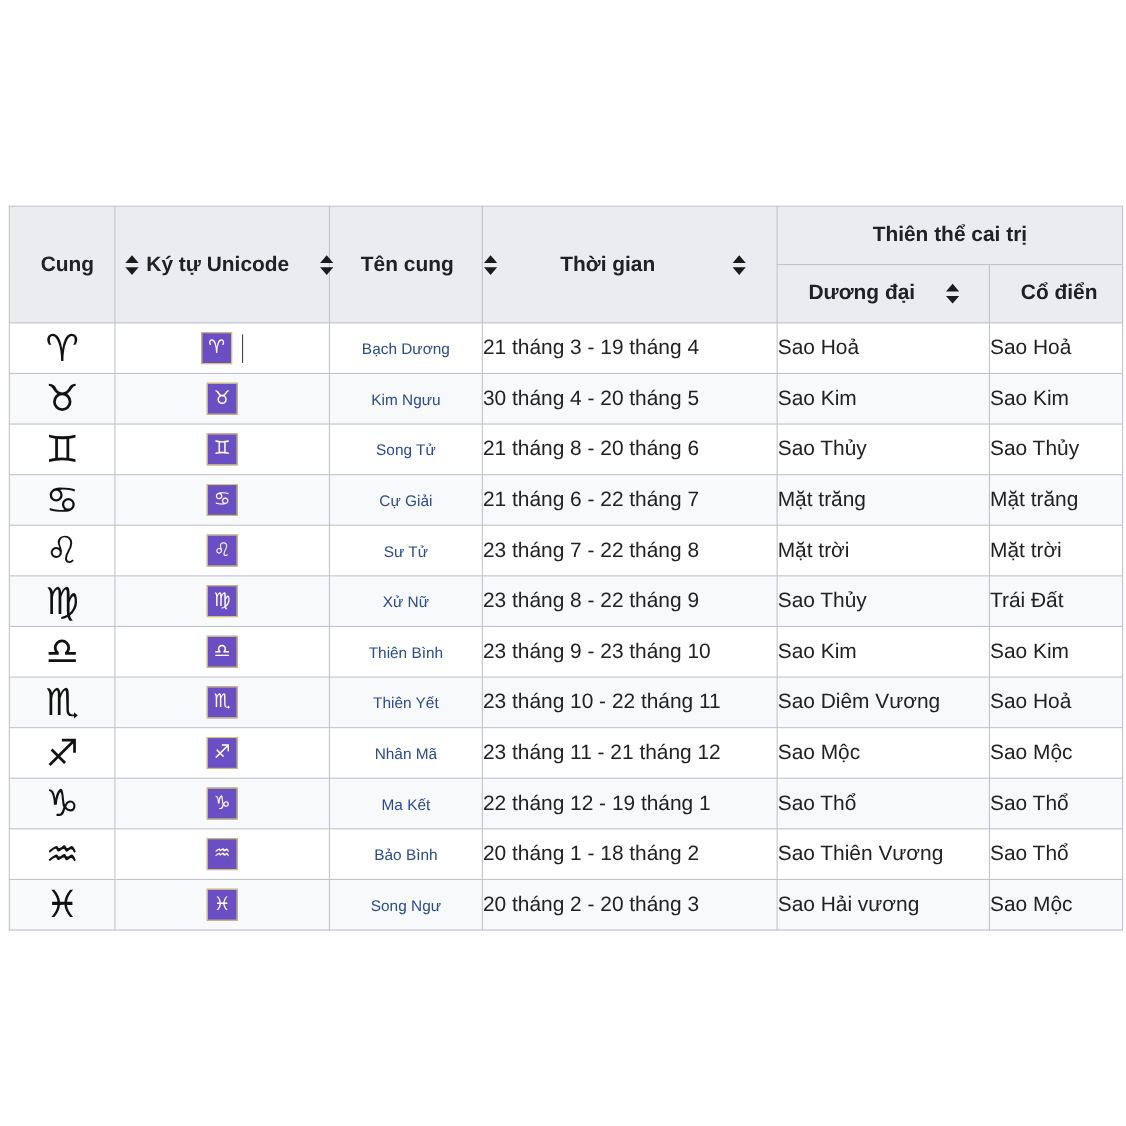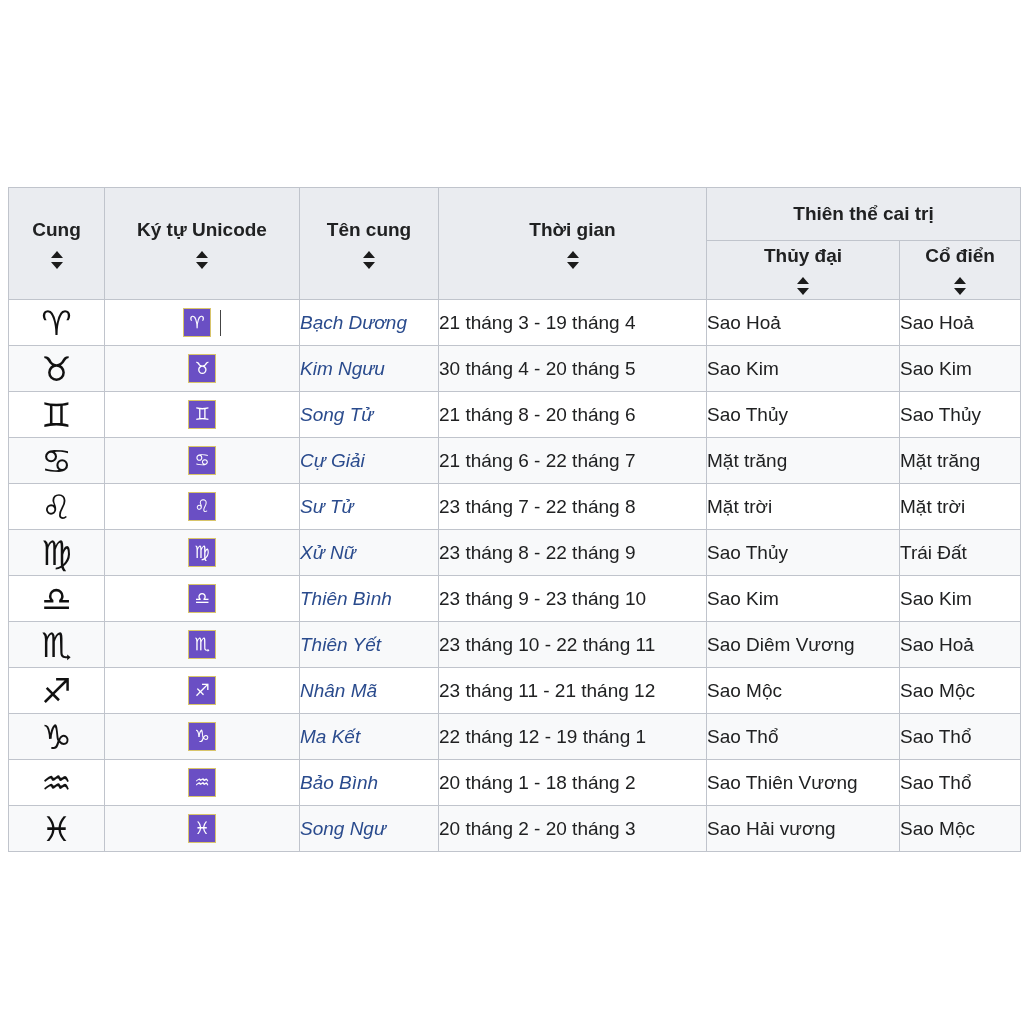--- a/index.html
+++ b/index.html
@@ -44,23 +44,22 @@
     height: 44px;
     padding: 4px 28px;
     text-align: center;
     white-space: nowrap;
   }
 
   th.th-sortable .th-inner {
     display: flex;
     align-items: center;
     justify-content: space-between;
-    gap: 10px;
+    gap: 28px;
     width: 100%;
-    flex-direction: column;
   }
 
   th.th-sortable .th-inner .th-text {
     flex: 1 1 auto;
     text-align: center;
   }
 
   .sort-icon {
     flex: 0 0 auto;
     display: inline-block;
@@ -144,24 +143,24 @@
   .text-caret {
     display: inline-block;
     width: 1px;
     height: 26px;
     background: #444444;
     margin-left: 9px;
     vertical-align: middle;
   }
 
   td.cell-link {
-    font-size: 19px;
+    text-align: center;
+    font-size: 14px;
     padding: 2px 8px;
     white-space: nowrap;
-    font-style: italic;
   }
   td.cell-link a {
     color: #2a4b8d;
     text-decoration: none;
   }
 </style>
 </head>
 <body>
 
 <div id="page">
@@ -201,21 +200,21 @@
             <span class="sort-icon"></span>
           </span>
         </th>
         <th colspan="2" class="th-group">
           <span>Thiên thể cai trị</span>
         </th>
       </tr>
       <tr>
         <th class="th-sortable">
           <span class="th-inner">
-            <span class="th-text">Thủy đại</span>
+            <span class="th-text">Dương đại</span>
             <span class="sort-icon"></span>
           </span>
         </th>
         <th class="th-sortable">
           <span class="th-inner">
             <span class="th-text">Cổ điển</span>
             <span class="sort-icon"></span>
           </span>
         </th>
       </tr>

